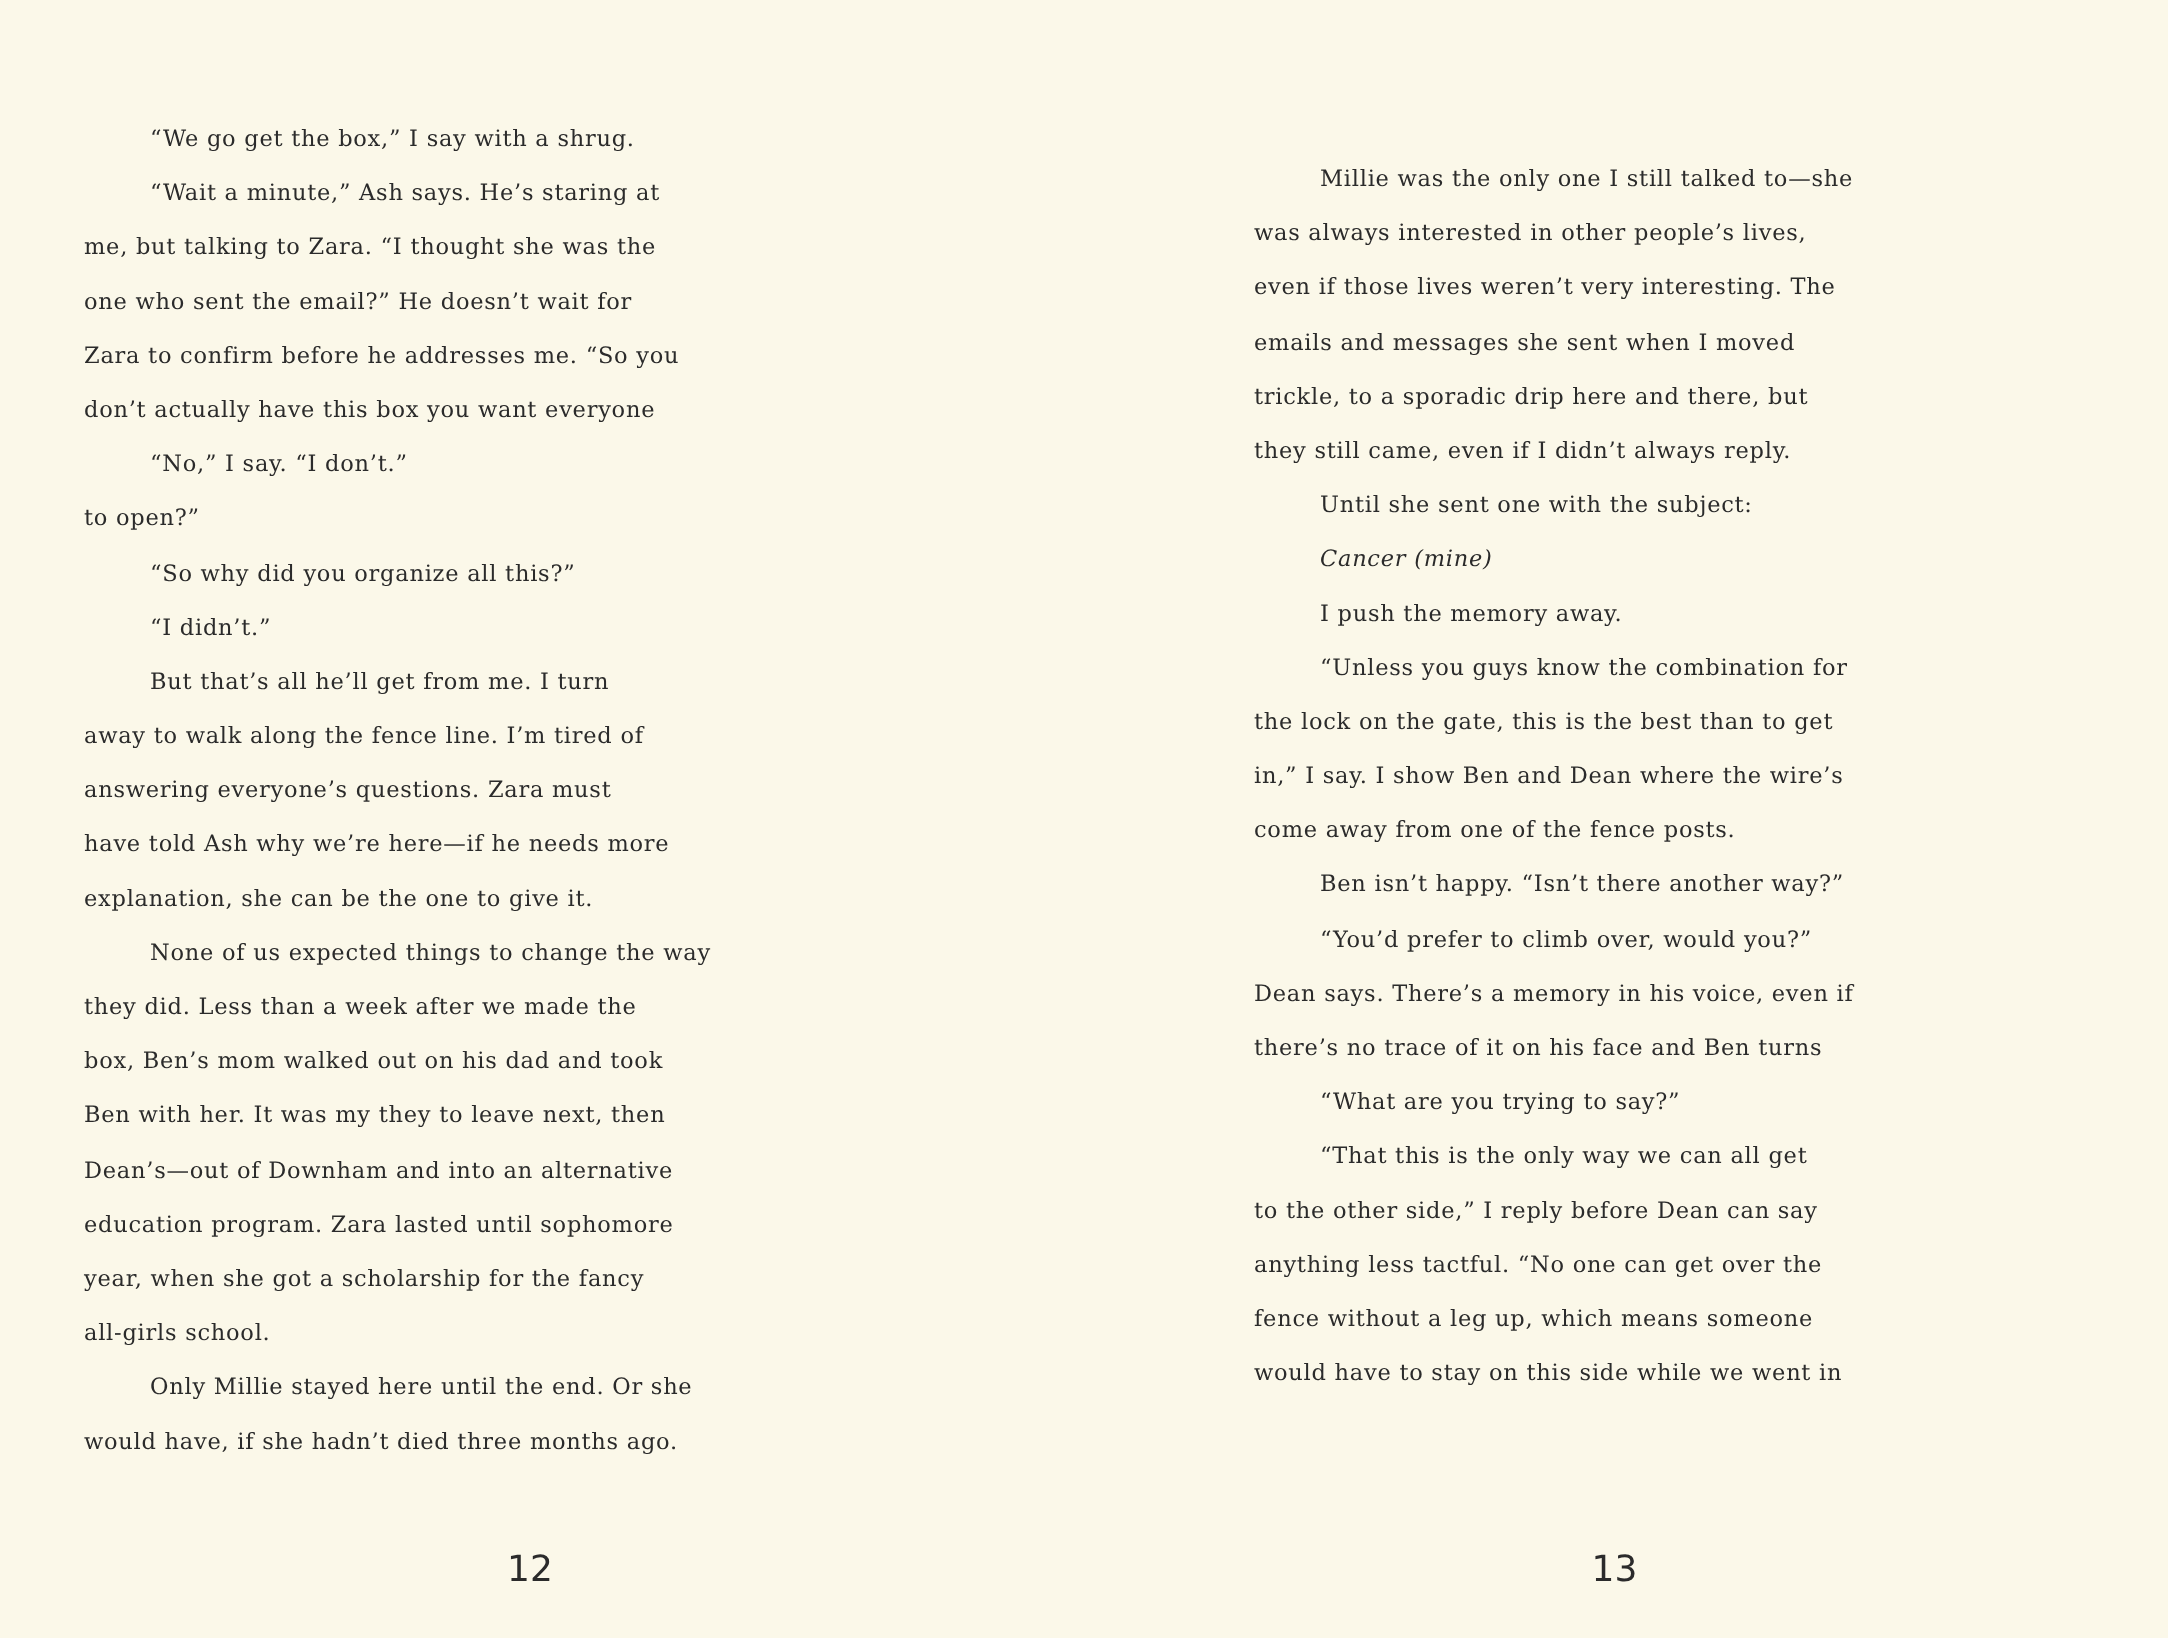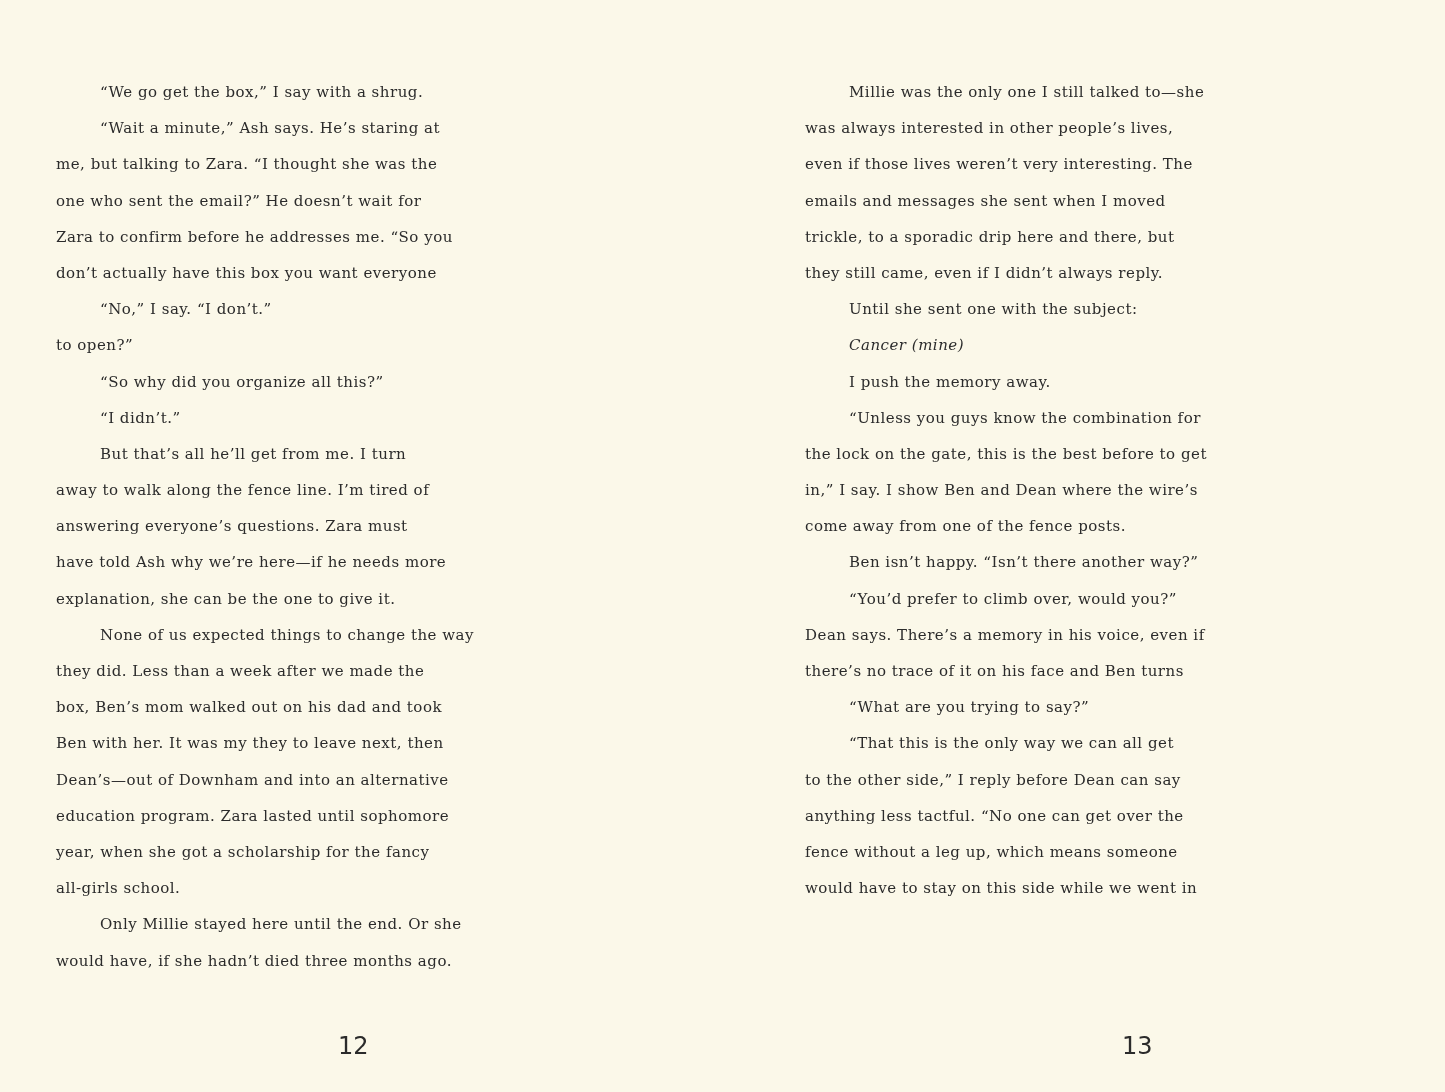--- a/index.html
+++ b/index.html
@@ -7,39 +7,39 @@
       width: 1445px; height: 1092px;
       background: #fbf8e9;
       position: relative;
       overflow: hidden;
       font-family: "DejaVu Serif", serif;
       color: #2b2b2b;
     }
     .spread { position: absolute; inset: 0; }
     .page { position: absolute; top: 74px; }
     .page.left { left: 56px; width: 600px; }
-    .page.right { left: 805px; width: 590px; }
+    .page.right { left: 836px; width: 590px; margin-top: 27px; }
     .line {
       height: 36.2px;
       line-height: 36.2px;
       font-size: 15px;
       letter-spacing: 0.5px;
       white-space: nowrap;
     }
     .line.indent { padding-left: 44px; }
     .line.italic { font-style: italic; }
     .pagenum {
       position: absolute;
       top: 1032px;
       font-family: "DejaVu Sans", sans-serif;
       font-size: 24px;
       color: #2b2b2b;
     }
     .pagenum.left { left: 338px; }
-    .pagenum.right { left: 1122px; }
+    .pagenum.right { left: 1061px; }
   </style>
 </head>
 <body>
 
 <div class="spread">
   <div class="page left" id="left-page">
       <div class="line indent">“We go get the box,” I say with a shrug.</div>
       <div class="line indent">“Wait a minute,” Ash says.  He’s staring at</div>
       <div class="line">me, but talking to Zara.  “I thought she was the</div>
       <div class="line">one who sent the email?”  He doesn’t wait for</div>
@@ -69,21 +69,21 @@
       <div class="line indent">Millie was the only one I still talked to—she</div>
       <div class="line">was always interested in other people’s lives,</div>
       <div class="line">even if those lives weren’t very interesting.  The</div>
       <div class="line">emails and messages she sent when I moved</div>
       <div class="line">trickle, to a sporadic drip here and there, but</div>
       <div class="line">they still came, even if I didn’t always reply.</div>
       <div class="line indent">Until she sent one with the subject:</div>
       <div class="line indent italic">Cancer (mine)</div>
       <div class="line indent">I push the memory away.</div>
       <div class="line indent">“Unless you guys know the combination for</div>
-      <div class="line">the lock on the gate, this is the best before to get</div>
+      <div class="line">the lock on the gate, this is the best than to get</div>
       <div class="line">in,” I say.  I show Ben and Dean where the wire’s</div>
       <div class="line">come away from one of the fence posts.</div>
       <div class="line indent">Ben isn’t happy.  “Isn’t there another way?”</div>
       <div class="line indent">“You’d prefer to climb over, would you?”</div>
       <div class="line">Dean says.  There’s a memory in his voice, even if</div>
       <div class="line">there’s no trace of it on his face and Ben turns</div>
       <div class="line indent">“What are you trying to say?”</div>
       <div class="line indent">“That this is the only way we can all get</div>
       <div class="line">to the other side,” I reply before Dean can say</div>
       <div class="line">anything less tactful.  “No one can get over the</div>

